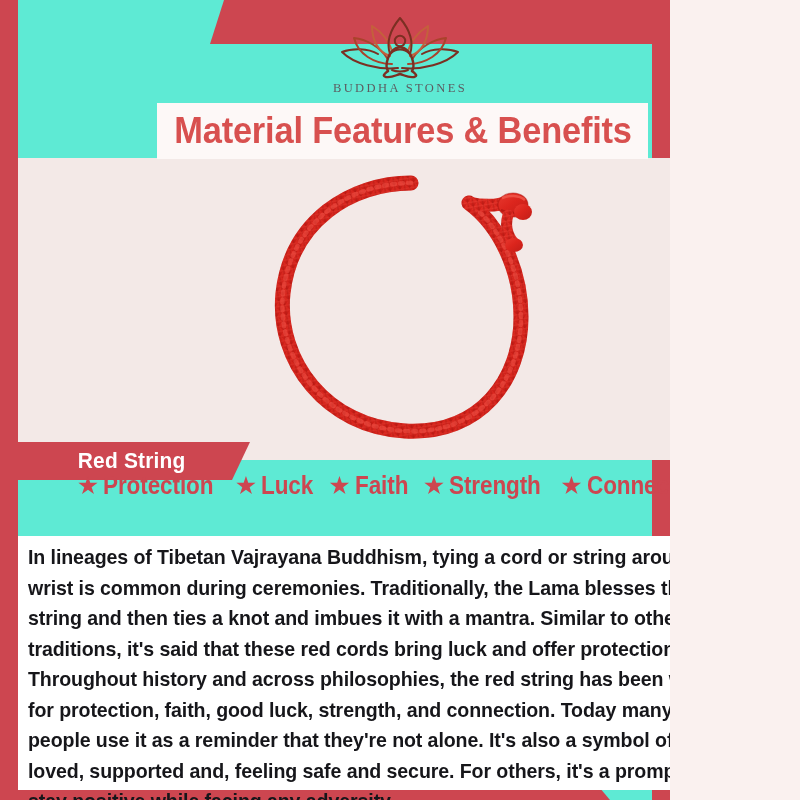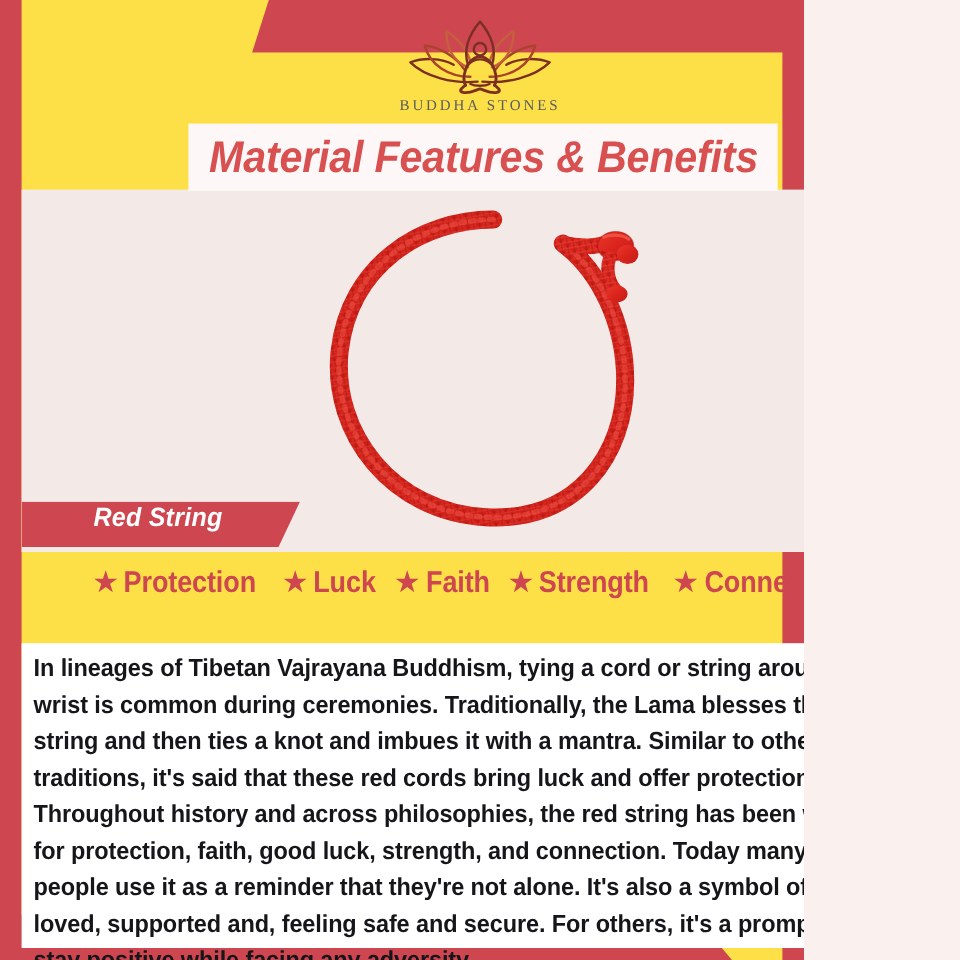--- a/index.html
+++ b/index.html
@@ -10,21 +10,21 @@
     width: 800px;
     height: 800px;
     font-family: "Liberation Sans", sans-serif;
     background: #faf1ef;
   }
   #page {
     position: relative;
     width: 670px;
     height: 800px;
     overflow: hidden;
-    background: #fde047;
+    background: #5eead4;
   }
 
   
   .frame-right {
     position: absolute;
     top: 0;
     right: 0;
     width: 18px;
     height: 800px;
     background: #cd4650;
@@ -96,21 +96,20 @@
   .title-banner {
     position: absolute;
     left: 157px;
     top: 103px;
     width: 491px;
     height: 56px;
     background: #fdf8f7;
     display: flex;
     align-items: center;
     justify-content: flex-start;
-    font-style: italic;
   }
   .title-text {
     font-family: "Liberation Sans Narrow", "Liberation Sans", sans-serif;
     font-size: 37px;
     font-weight: bold;
     color: #d8504f;
     letter-spacing: -0.2px;
     transform: scaleX(0.93);
     white-space: nowrap;
   }
@@ -122,28 +121,27 @@
     top: 165px;
     width: 310px;
     height: 300px;
   }
   .product svg { display: block; }
 
   
   .label-banner {
     position: absolute;
     left: 18px;
-    top: 418px;
+    top: 442px;
     width: 232px;
     height: 38px;
     background: #cd4650;
     clip-path: polygon(0 0, 100% 0, 214px 100%, 0 100%);
     display: flex;
-    align-items: flex-start;
-    font-style: italic;
+    align-items: center;
   }
   .label-text {
     margin-left: 57px;
     color: #ffffff;
     font-family: "Liberation Sans Narrow", "Liberation Sans", sans-serif;
     font-size: 22px;
     font-weight: bold;
     letter-spacing: 0.2px;
     transform: scaleX(0.95);
     white-space: nowrap;

